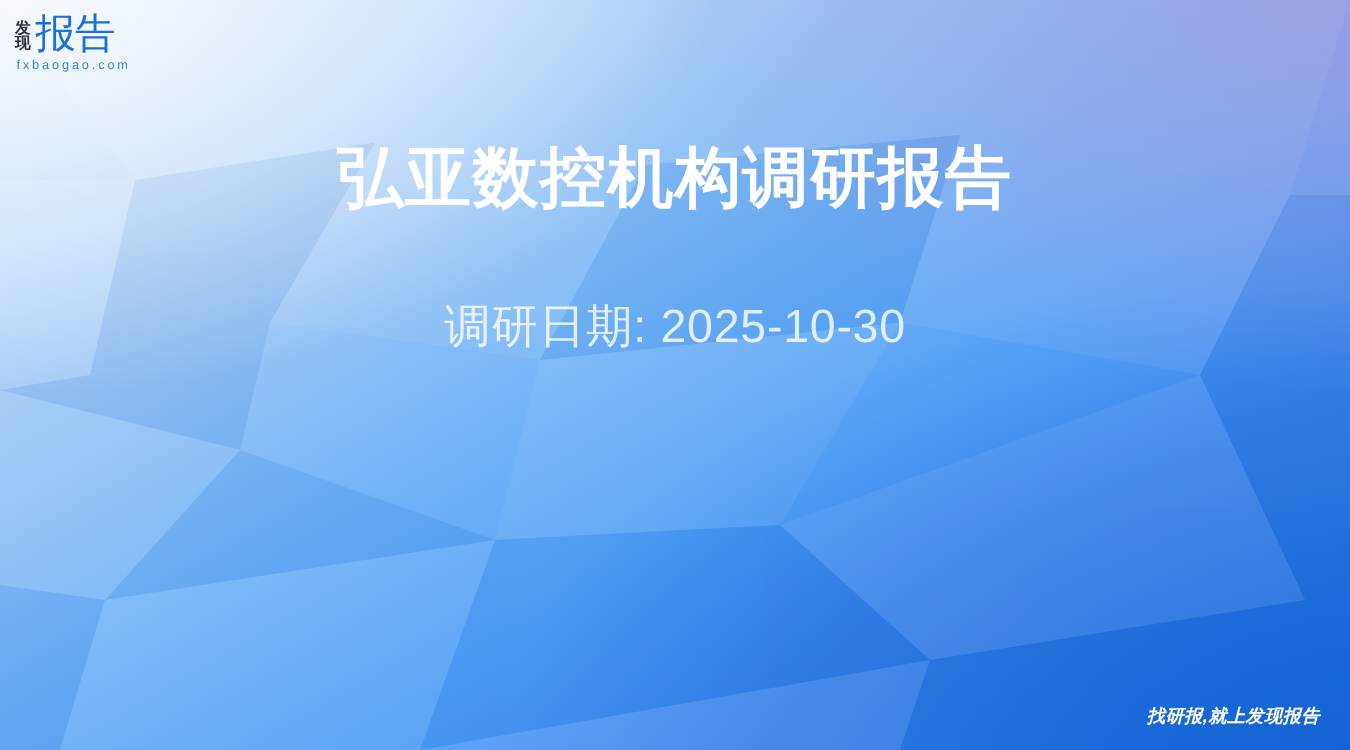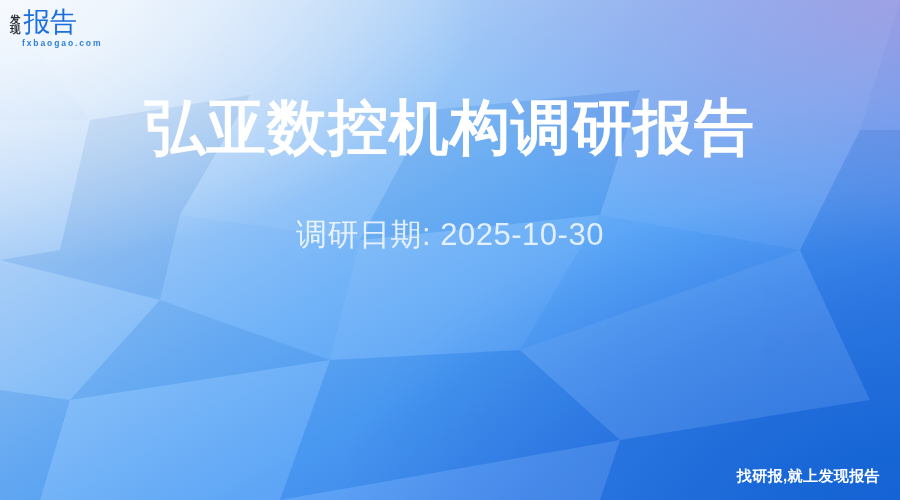--- a/index.html
+++ b/index.html
@@ -60,42 +60,42 @@
   }
   .logo-main {
     font-size: 27px;
     font-weight: 400;
     color: #1a6fe0;
     letter-spacing: -0.5px;
     line-height: 0.95;
   }
   #logo-domain {
     font-size: 8.5px;
-    font-weight: 700;
+    font-weight: 400;
     color: #2f7fe0;
     letter-spacing: 1.9px;
     margin-top: 2px;
-    margin-left: 12px;
+    margin-left: 1px;
   }
 
   
   #title-block {
     position: absolute;
     left: 0;
     top: 0;
     width: 900px;
     height: 500px;
     display: flex;
     flex-direction: column;
     align-items: center;
     pointer-events: none;
   }
   #report-title {
     margin-top: 96px;
-    font-size: 60px;
+    font-size: 44px;
     font-weight: 900;
     color: #ffffff;
     letter-spacing: 1px;
     line-height: 1.05;
     text-align: right;
     white-space: nowrap;
   }
   #report-subtitle {
     margin-top: 55px;
     font-size: 31px;
@@ -104,22 +104,23 @@
     letter-spacing: 0.5px;
     text-align: center;
     white-space: nowrap;
   }
 
   
   #footer-slogan {
     position: absolute;
     right: 20px;
     bottom: 14px;
-    font-size: 15px;
+    font-size: 12px;
     font-weight: 700;
+    font-style: italic;
     color: #ffffff;
     letter-spacing: 0.4px;
     white-space: nowrap;
   }
 </style>
 </head>
 <body>
 
 <div id="cover">
 

